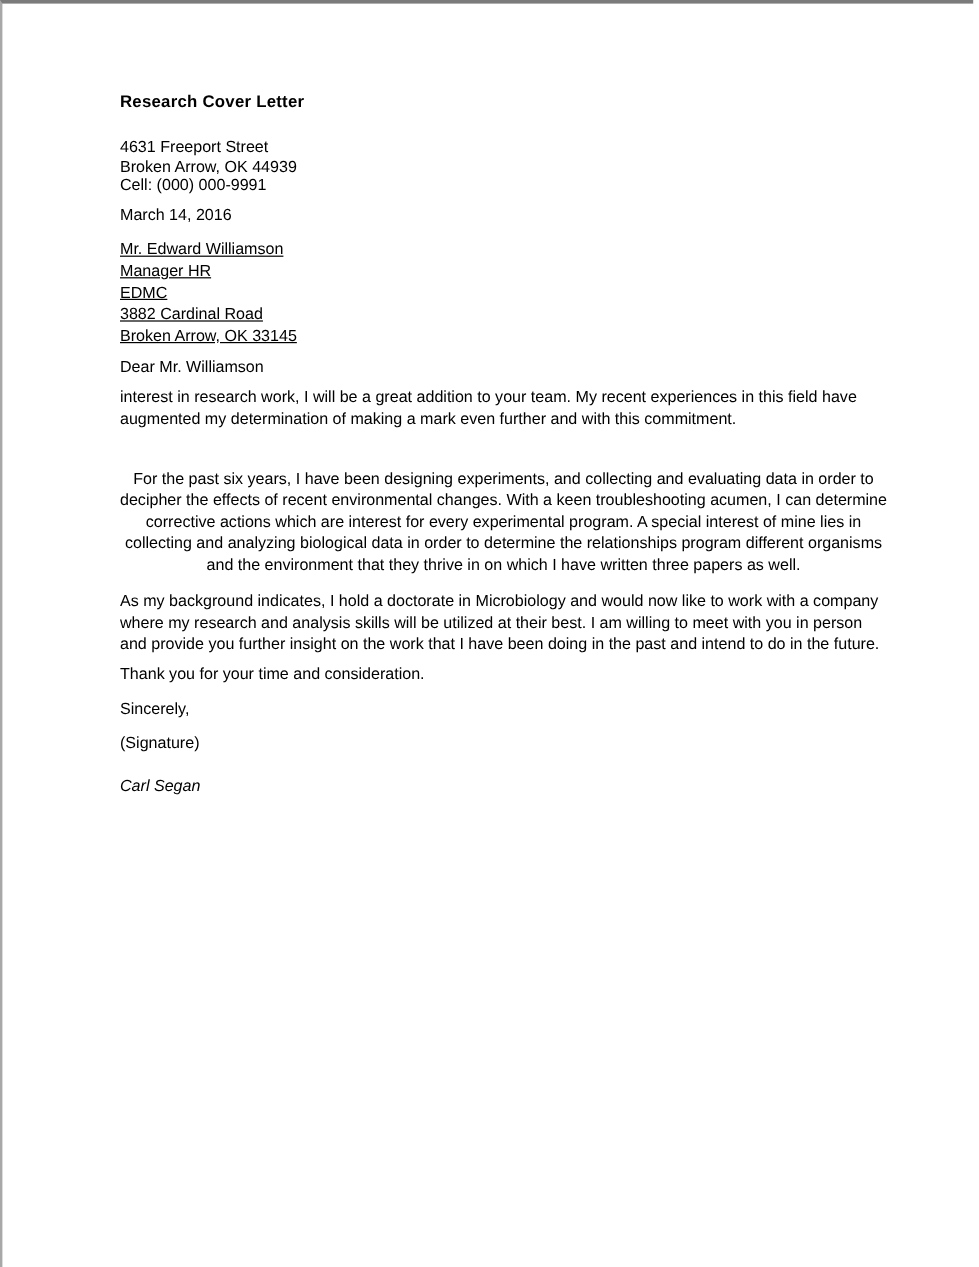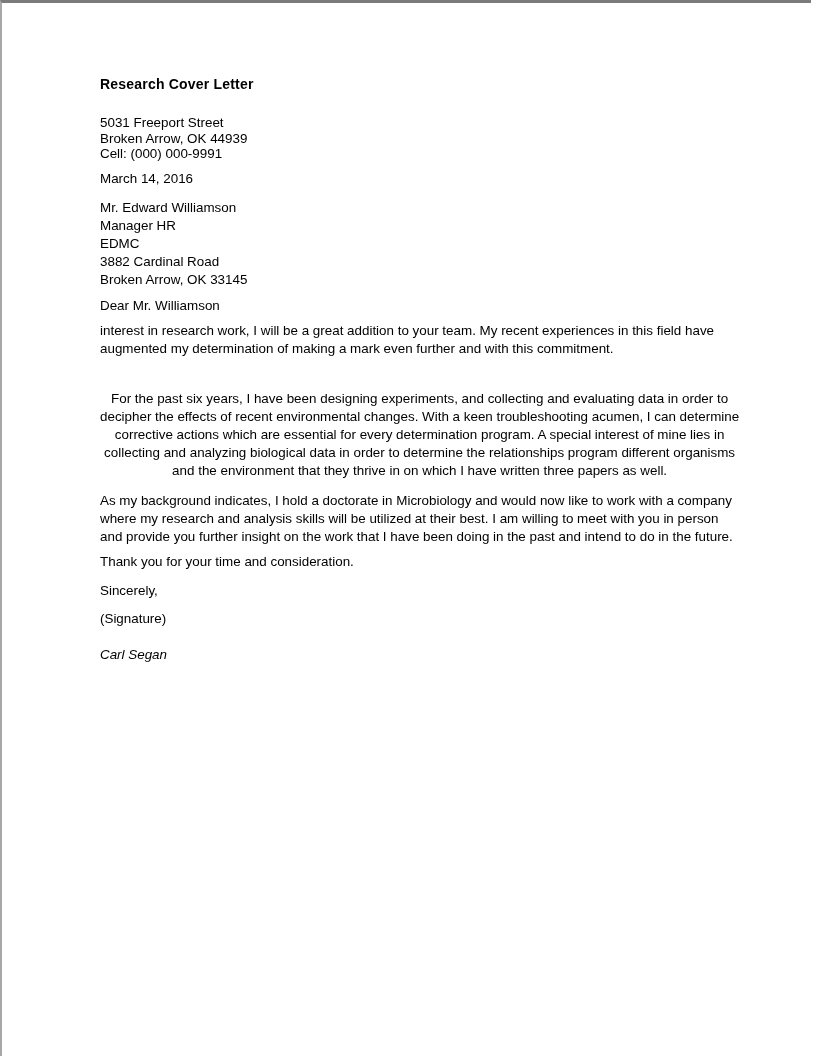--- a/index.html
+++ b/index.html
@@ -27,39 +27,39 @@
     line-height: 16px;
     font-weight: bold;
     letter-spacing: 0.2px;
   }
   .block { font-size: 13.4px; }
   .block .line { white-space: nowrap; }
   .tight .line { line-height: 15.5px; }
   .wide  .line { line-height: 18px; }
   .sender-block    { top: 112px; }
   .date-block      { top: 168px; }
-  .recipient-block { top: 196px; }
+  .recipient-block { top: 196px; text-decoration: underline; }
   .salutation-block{ top: 295px; }
   .para-1 { top: 319px; }
   .para-2 { top: 387px; text-align: center; }
   .para-3 { top: 489px; }
   .thanks-block     { top: 551px; }
   .valediction-block{ top: 580px; }
   .signature-block  { top: 608px; }
   .name-block       { top: 644px; font-style: italic; }
 </style>
 </head>
 <body>
 
 <div class="page">
 
   <div class="abs doc-title">Research Cover Letter</div>
 
   <div class="abs block tight sender-block">
-    <div class="line">5031 Freeport Street</div>
+    <div class="line">4631 Freeport Street</div>
     <div class="line">Broken Arrow, OK 44939</div>
     <div class="line">Cell: (000) 000-9991</div>
   </div>
 
   <div class="abs block tight date-block">
     <div class="line">March 14, 2016</div>
   </div>
 
   <div class="abs block wide recipient-block">
     <div class="line">Mr. Edward Williamson</div>
@@ -74,21 +74,21 @@
   </div>
 
   <div class="abs block wide para-1">
     <div class="line">interest in research work, I will be a great addition to your team. My recent experiences in this field have</div>
     <div class="line">augmented my determination of making a mark even further and with this commitment.</div>
   </div>
 
   <div class="abs block wide para-2">
     <div class="line">For the past six years, I have been designing experiments, and collecting and evaluating data in order to</div>
     <div class="line">decipher the effects of recent environmental changes. With a keen troubleshooting acumen, I can determine</div>
-    <div class="line">corrective actions which are essential for every determination program. A special interest of mine lies in</div>
+    <div class="line">corrective actions which are interest for every experimental program. A special interest of mine lies in</div>
     <div class="line">collecting and analyzing biological data in order to determine the relationships program different organisms</div>
     <div class="line">and the environment that they thrive in on which I have written three papers as well.</div>
   </div>
 
   <div class="abs block wide para-3">
     <div class="line">As my background indicates, I hold a doctorate in Microbiology and would now like to work with a company</div>
     <div class="line">where my research and analysis skills will be utilized at their best. I am willing to meet with you in person</div>
     <div class="line">and provide you further insight on the work that I have been doing in the past and intend to do in the future.</div>
   </div>
 

